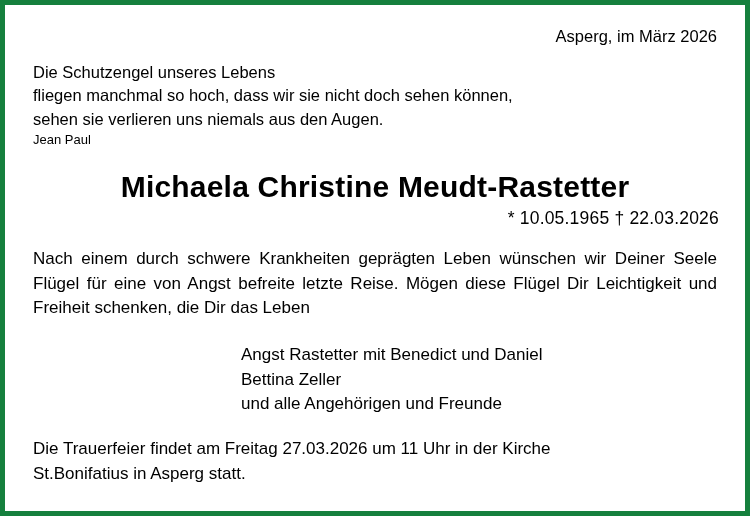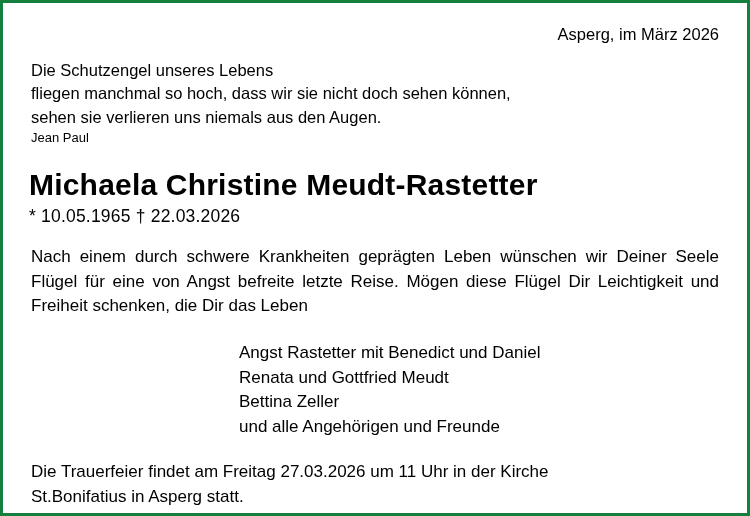--- a/index.html
+++ b/index.html
@@ -10,21 +10,21 @@
   body {
     font-family: "Liberation Sans", sans-serif;
     color: #000000;
   }
   .page {
     position: relative;
     width: 750px;
     height: 516px;
     box-sizing: border-box;
     background: #ffffff;
-    border: 3px solid #15803d;
+    border: 5px solid #15803d;
     overflow: hidden;
   }
   .inner {
     padding: 22px 26px 0 26px;
   }
   .place-date {
     text-align: right;
     font-size: 16.5px;
     line-height: 1.2;
     margin: 0 2px 14px 0;
@@ -37,28 +37,28 @@
   .quote-line {
     white-space: pre;
   }
   .quote-author {
     font-style: normal;
     font-size: 13px;
     line-height: 1.45;
     margin: 0 0 4px 2px;
   }
   .name {
-    text-align: left;
+    text-align: center;
     font-size: 30px;
     font-weight: bold;
     letter-spacing: 0.2px;
     margin: 20px 0 4px 0;
   }
   .dates {
-    text-align: left;
+    text-align: right;
     font-size: 17.5px;
     margin: 0 0 18px 0;
     letter-spacing: 0.2px;
   }
   .body-text {
     font-size: 17px;
     line-height: 1.45;
     text-align: justify;
     text-justify: inter-word;
     margin: 16px 2px 22px 2px;
@@ -100,21 +100,20 @@
 
     <div class="name">Michaela Christine Meudt-Rastetter</div>
     <div class="dates">* 10.05.1965   † 22.03.2026</div>
 
     <div class="body-text">
       <span>Nach einem durch schwere Krankheiten geprägten Leben wünschen wir Deiner Seele Flügel für eine von Angst befreite letzte Reise. Mögen diese Flügel Dir Leichtigkeit und Freiheit schenken, die Dir das Leben</span>
     </div>
 
     <div class="survivors">
       <div class="survivor-line">Angst Rastetter mit Benedict und Daniel</div>
-      <div class="survivor-line">Renata und Gottfried Meudt</div>
       <div class="survivor-line">Bettina Zeller</div>
       <div class="survivor-line">und alle Angehörigen und Freunde</div>
     </div>
 
     <div class="funeral">
       <span class="funeral-line">Die Trauerfeier findet am Freitag 27.03.2026 um 11 Uhr in der Kirche</span>
       <span class="funeral-line">St.Bonifatius in Asperg statt.</span>
     </div>
 
   </div>

